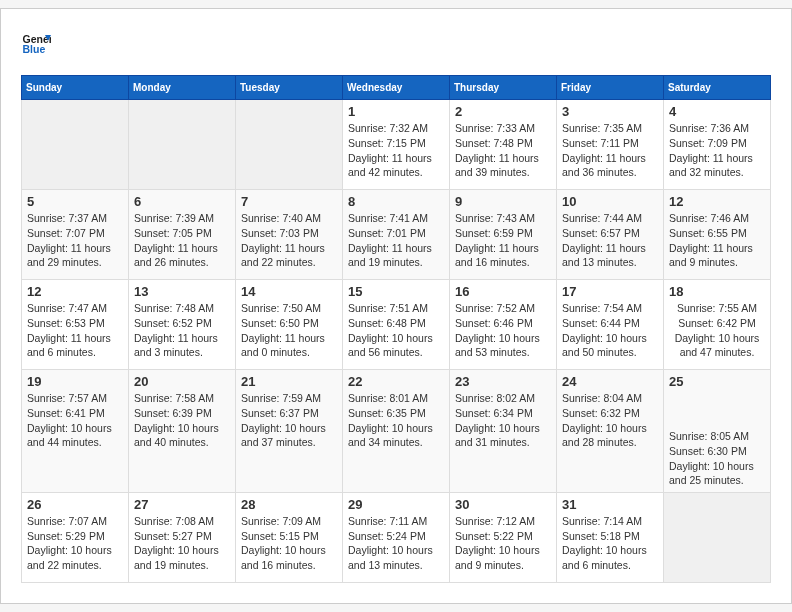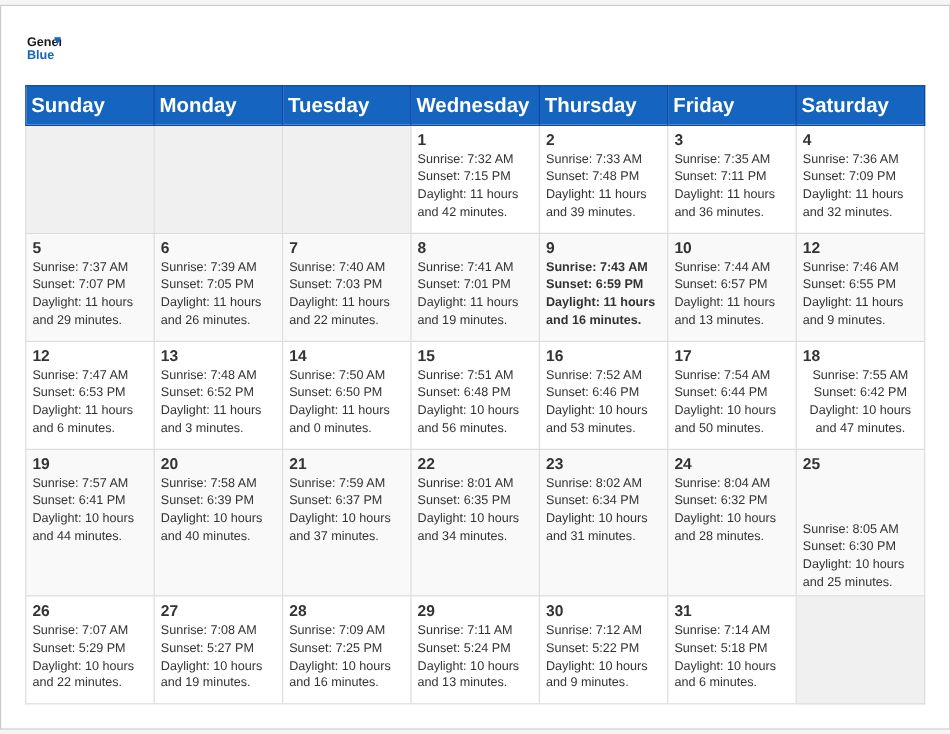--- a/index.html
+++ b/index.html
@@ -44,21 +44,21 @@
       font-size: 15px;
       color: #444;
     }
     .calendar-table {
       width: 100%;
       border-collapse: collapse;
     }
     .calendar-table th {
       background: #1565c0;
       color: white;
-      font-size: 17px;
+      font-size: 10px;
       font-weight: bold;
       padding: 6px 4px;
       text-align: left;
       border: 1px solid #0d47a1;
     }
     .calendar-table td {
       width: 14.28%;
       vertical-align: top;
       border: 1px solid #ddd;
       padding: 4px 5px;
@@ -174,21 +174,21 @@
           </td>
           <td>
             <span class="day-number">8</span>
             <div class="day-info" style="white-space: pre-line;">Sunrise: 7:41 AM
 Sunset: 7:01 PM
 Daylight: 11 hours
 and 19 minutes.</div>
           </td>
           <td>
             <span class="day-number">9</span>
-            <div class="day-info" style="white-space: pre-line; font-weight: bold;">Sunrise: 7:43 AM
+            <div class="day-info" style="white-space: pre-line;">Sunrise: 7:43 AM
 Sunset: 6:59 PM
 Daylight: 11 hours
 and 16 minutes.</div>
           </td>
           <td>
             <span class="day-number">10</span>
             <div class="day-info" style="white-space: pre-line;">Sunrise: 7:44 AM
 Sunset: 6:57 PM
 Daylight: 11 hours
 and 13 minutes.</div>
@@ -314,21 +314,21 @@
           <td>
             <span class="day-number">27</span>
             <div class="day-info" style="white-space: pre-line;">Sunrise: 7:08 AM
 Sunset: 5:27 PM
 Daylight: 10 hours
 and 19 minutes.</div>
           </td>
           <td>
             <span class="day-number">28</span>
             <div class="day-info" style="white-space: pre-line;">Sunrise: 7:09 AM
-Sunset: 7:25 PM
+Sunset: 5:15 PM
 Daylight: 10 hours
 and 16 minutes.</div>
           </td>
           <td>
             <span class="day-number">29</span>
             <div class="day-info" style="white-space: pre-line;">Sunrise: 7:11 AM
 Sunset: 5:24 PM
 Daylight: 10 hours
 and 13 minutes.</div>
           </td>

